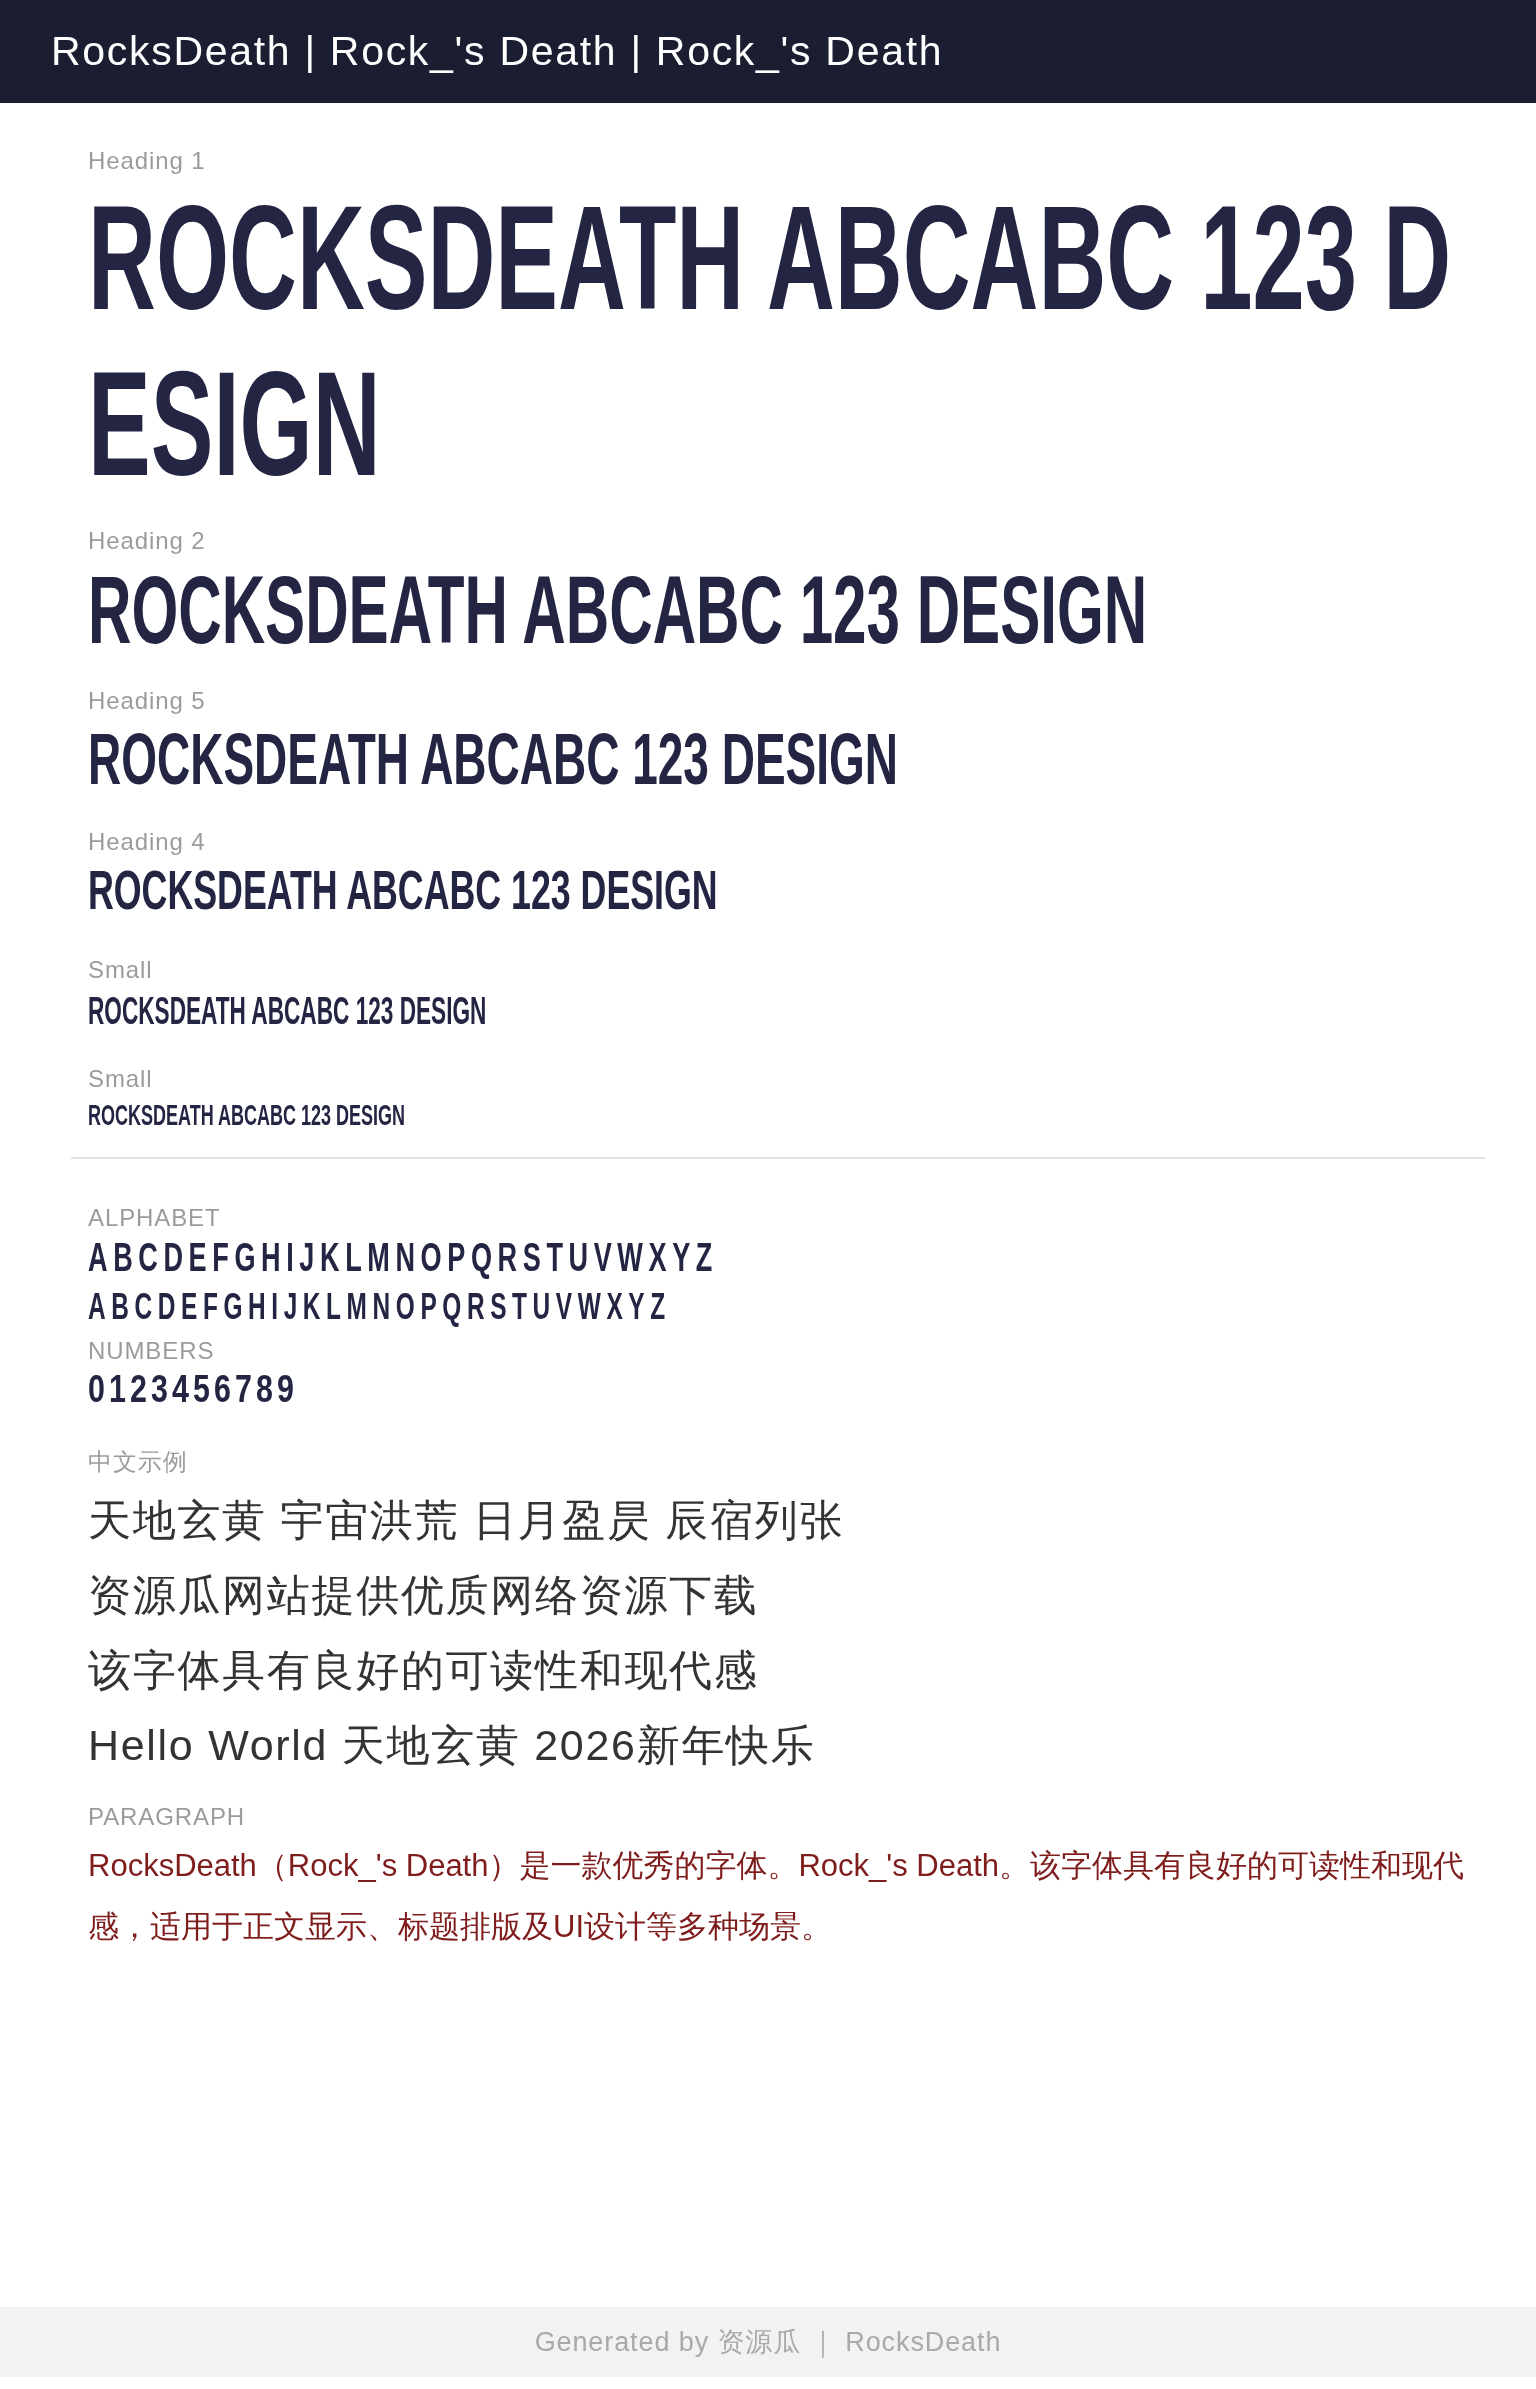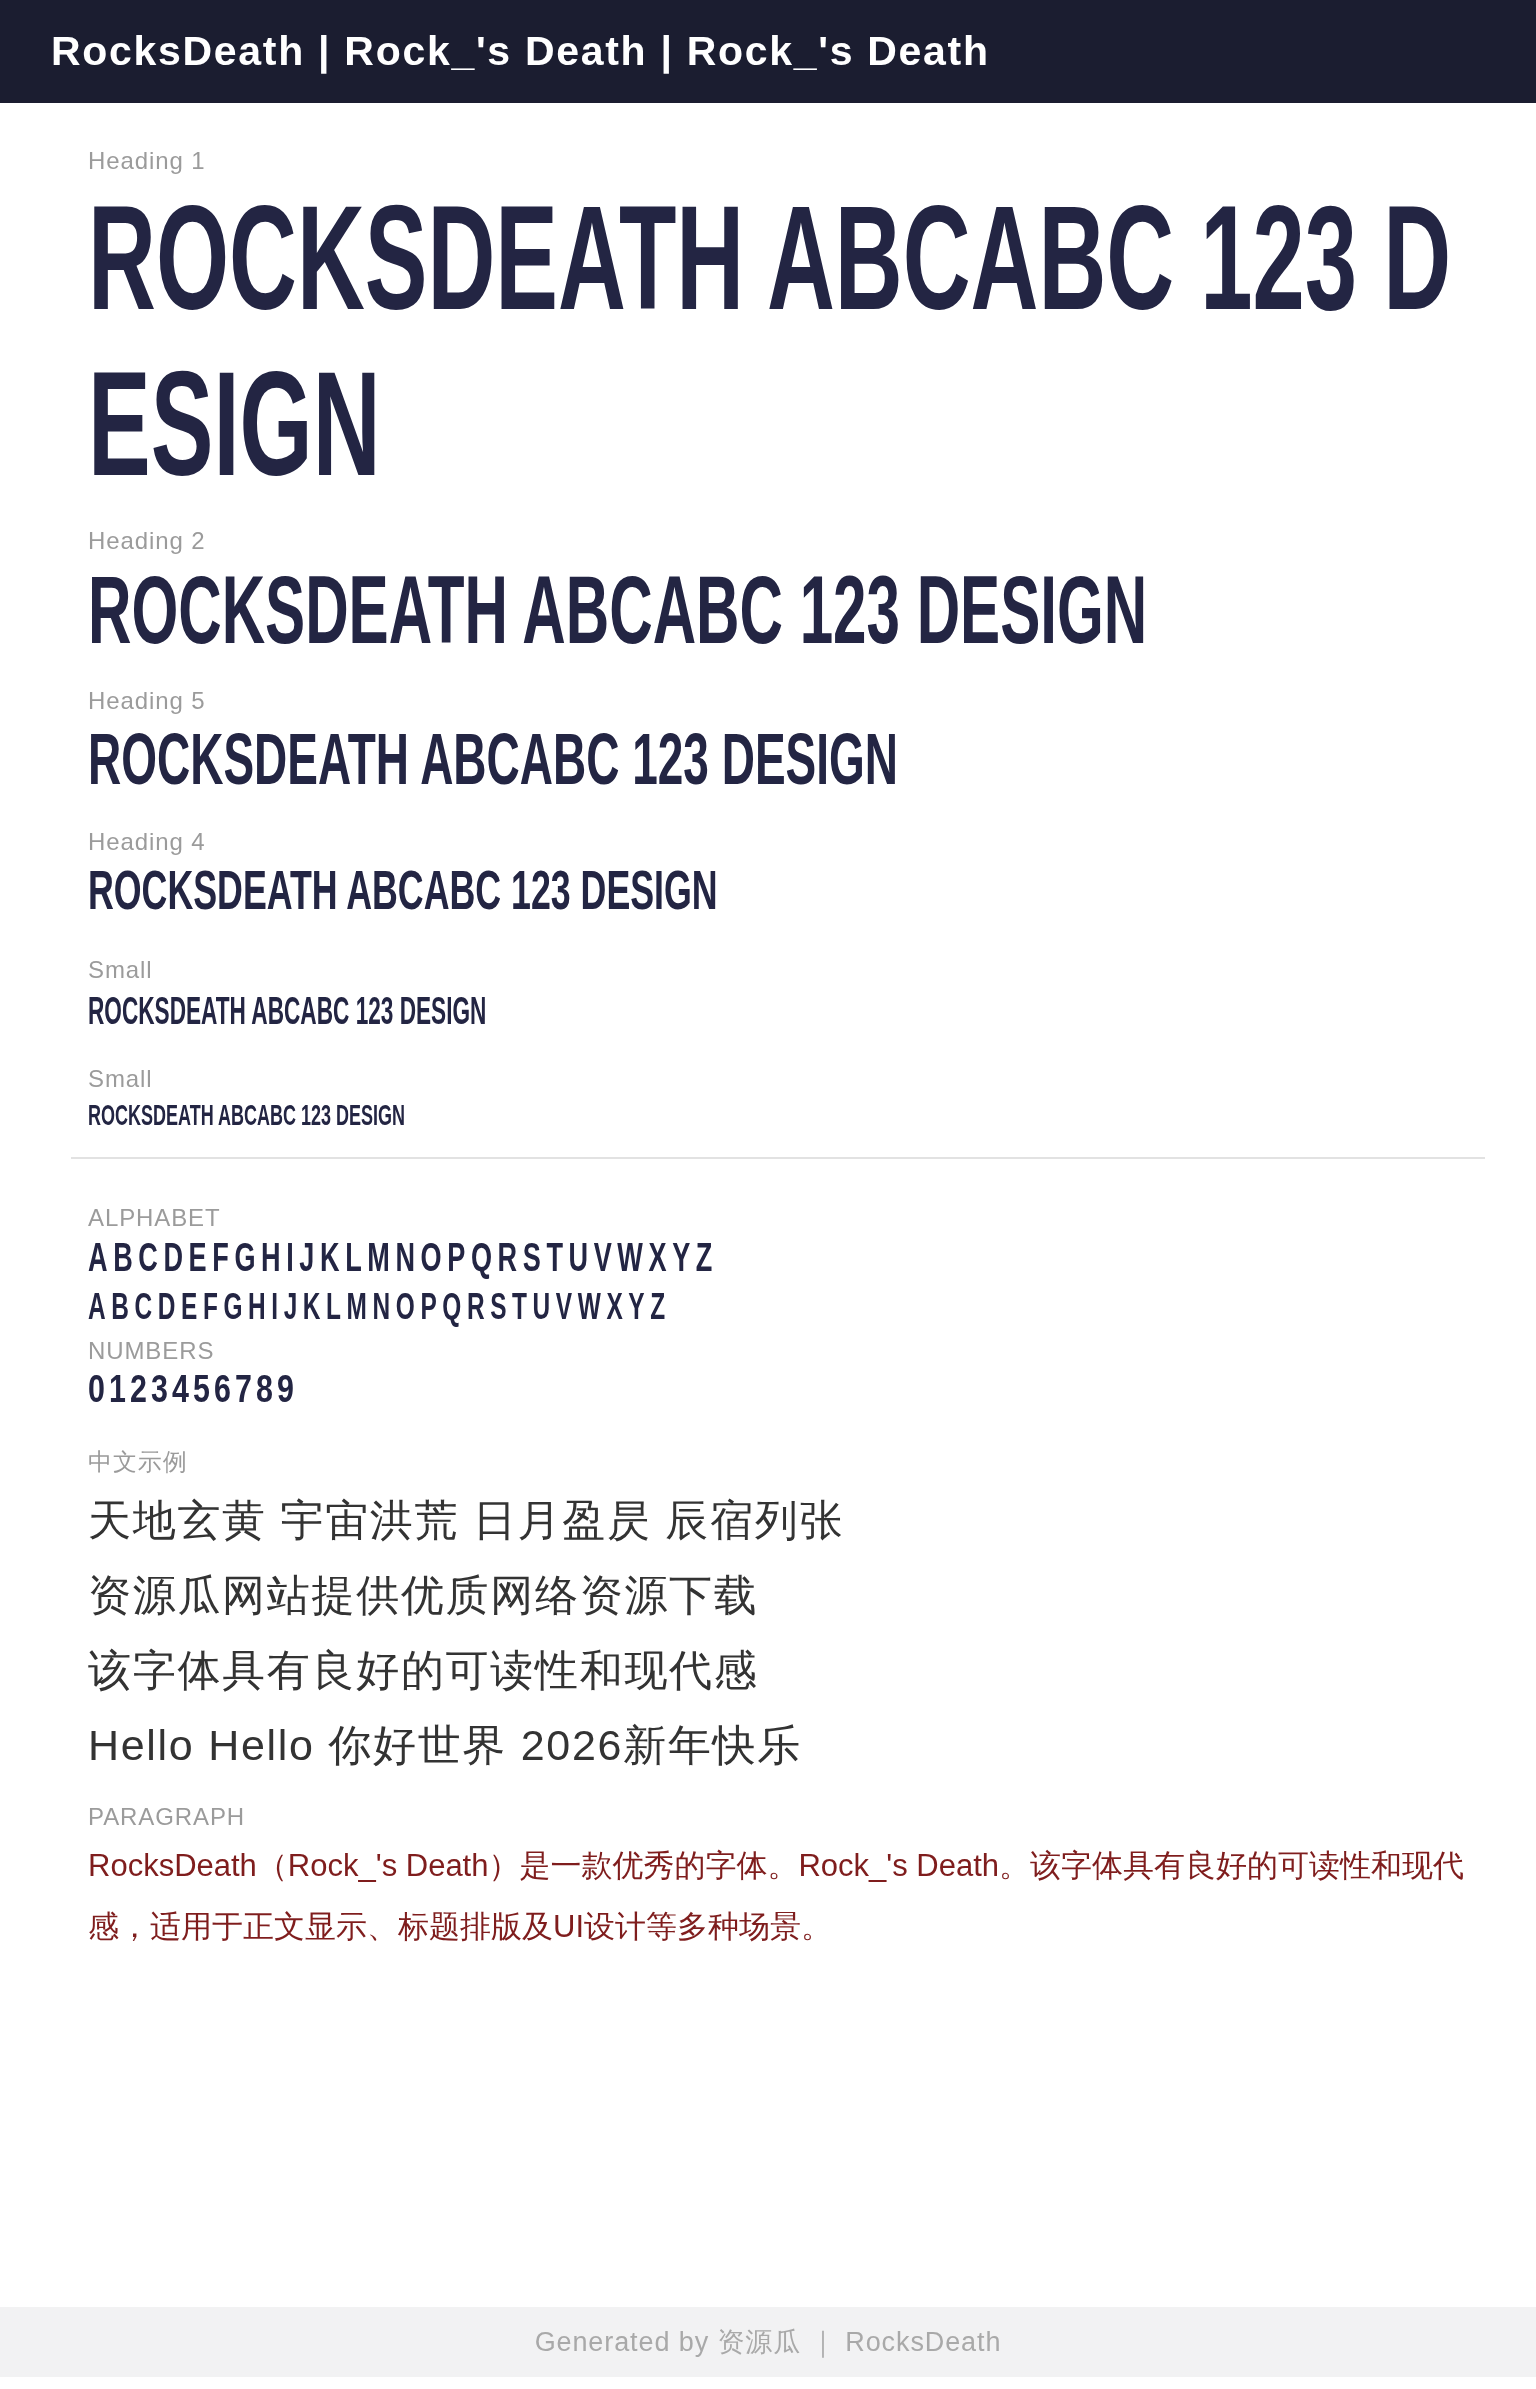--- a/index.html
+++ b/index.html
@@ -20,21 +20,21 @@
     height: 103px;
     background: #1b1d30;
     display: flex;
     align-items: center;
     box-sizing: border-box;
     padding-left: 51px;
   }
   .header-title {
     color: #ffffff;
     font-size: 41px;
-    font-weight: 700;
+    font-weight: 400;
     letter-spacing: 1.7px;
     white-space: nowrap;
   }
 
   
   .main {
     box-sizing: border-box;
     width: 1536px;
     padding: 43px 68px 0 88px;
   }
@@ -172,21 +172,21 @@
     <div class="spec-label">NUMBERS</div>
     <div class="sample s-numbers">0123456789</div>
   </div>
 
   <div>
     <div class="spec-label">中文示例</div>
     <div class="cn-block">
       <div class="cn-line">天地玄黄 宇宙洪荒 日月盈昃 辰宿列张</div>
       <div class="cn-line">资源瓜网站提供优质网络资源下载</div>
       <div class="cn-line">该字体具有良好的可读性和现代感</div>
-      <div class="cn-line">Hello Hello 你好世界 2026新年快乐</div>
+      <div class="cn-line">Hello World 天地玄黄 2026新年快乐</div>
     </div>
   </div>
 
   <div>
     <div class="spec-label">PARAGRAPH</div>
     <div class="paragraph-text">RocksDeath（Rock_'s Death）是一款优秀的字体。Rock_'s Death。该字体具有良好的可读性和现代感，适用于正文显示、标题排版及UI设计等多种场景。</div>
   </div>
 
 </div>
 

